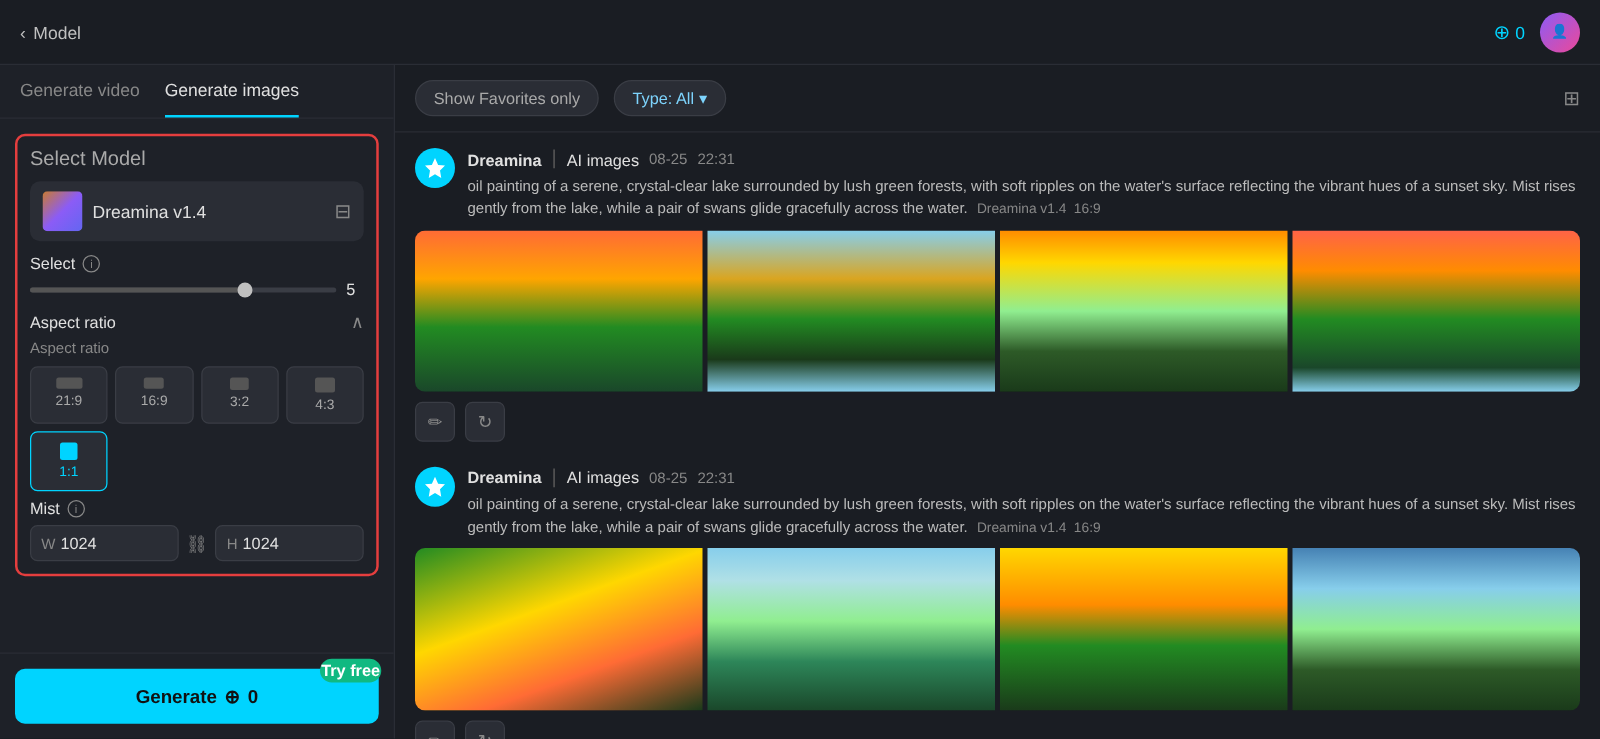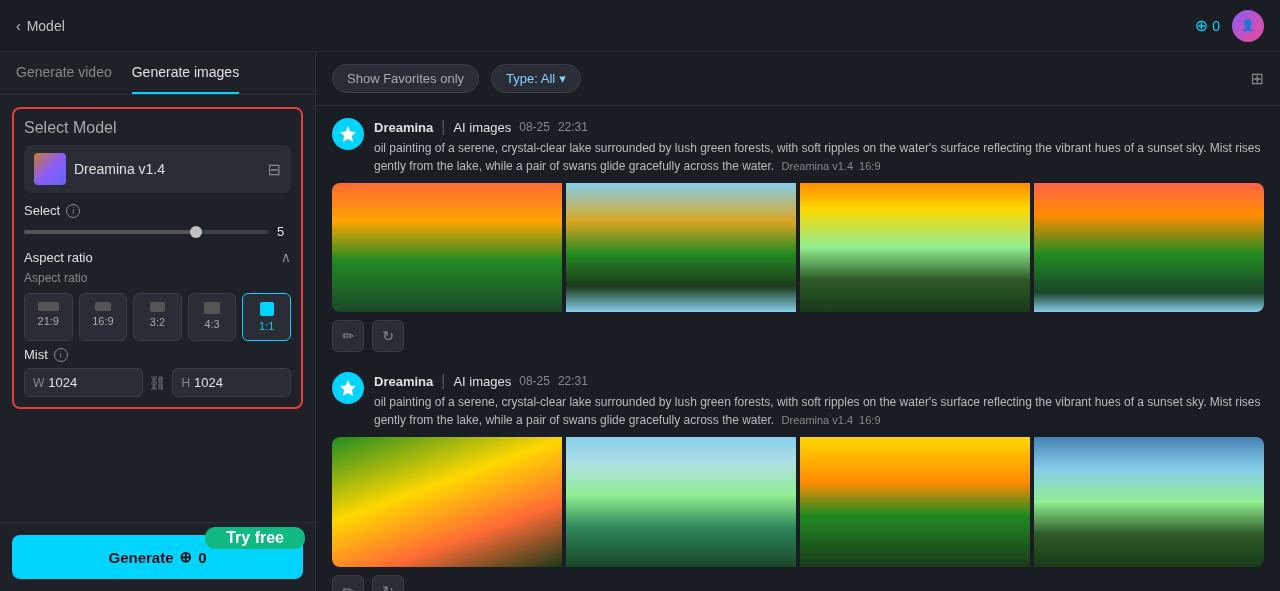--- a/index.html
+++ b/index.html
@@ -231,21 +231,21 @@
     }
 
     .aspect-ratio-sublabel {
       font-size: 12px;
       color: #888;
       margin-bottom: 8px;
     }
 
     .aspect-grid {
       display: grid;
-      grid-template-columns: repeat(5, 1fr);
+      grid-template-columns: repeat(4, 1fr);
       gap: 6px;
       margin-bottom: 6px;
     }
     .aspect-grid-row2 {
       display: grid;
       grid-template-columns: repeat(5, 1fr);
       gap: 6px;
       margin-bottom: 12px;
     }
     .aspect-btn {
@@ -331,22 +331,22 @@
       justify-content: center;
       gap: 6px;
       position: relative;
     }
     .try-free-badge {
       position: absolute;
       top: -8px;
       right: -2px;
       background: #10b981;
       color: white;
-      font-size: 16px;
-      padding: 2px 21px;
+      font-size: 13px;
+      padding: 2px 1px;
       border-radius: 10px;
       font-weight: 600;
     }
 
     
     .content-area {
       flex: 1;
       display: flex;
       flex-direction: column;
       overflow: hidden;

